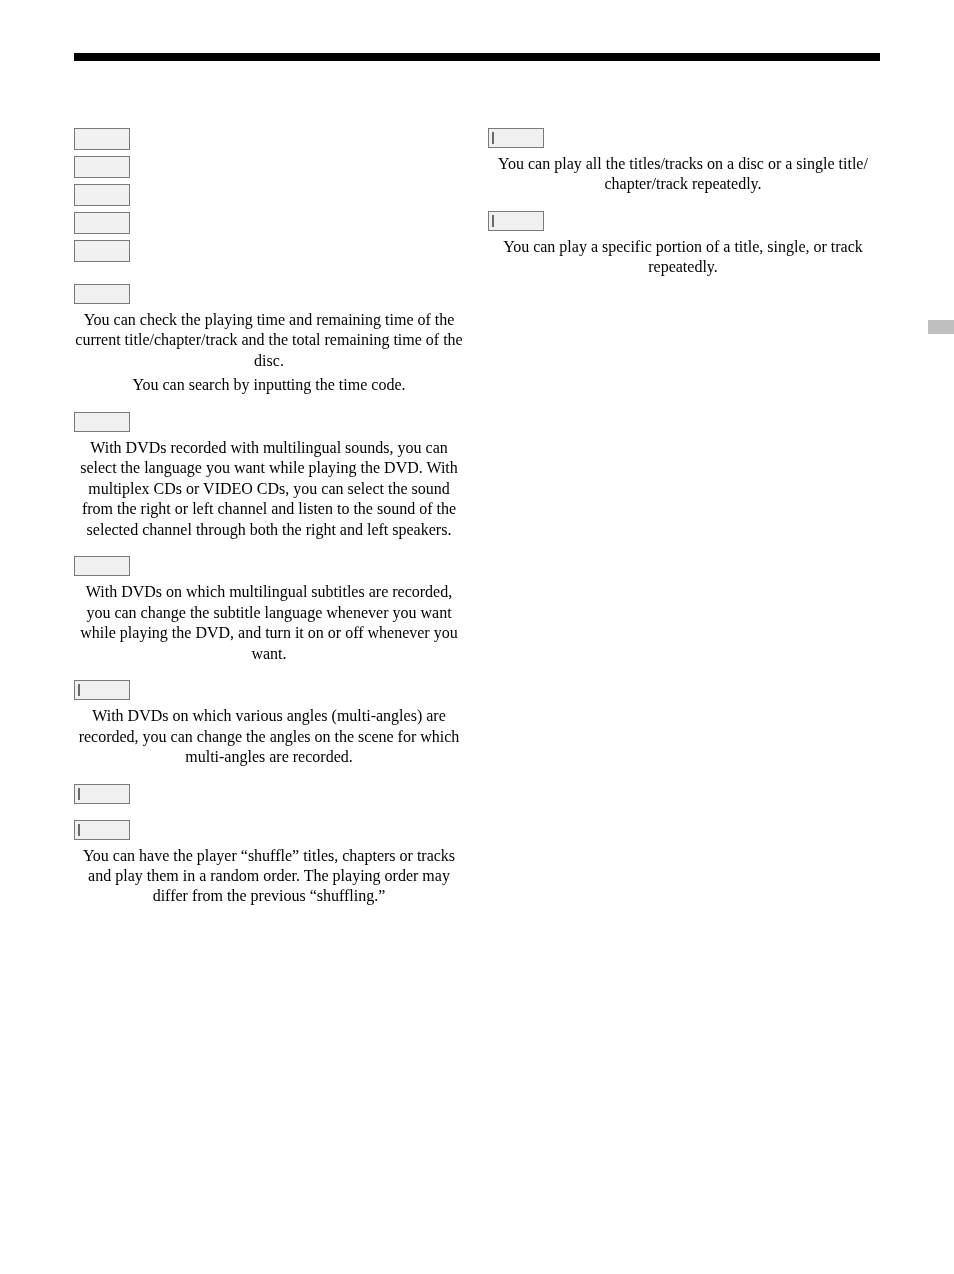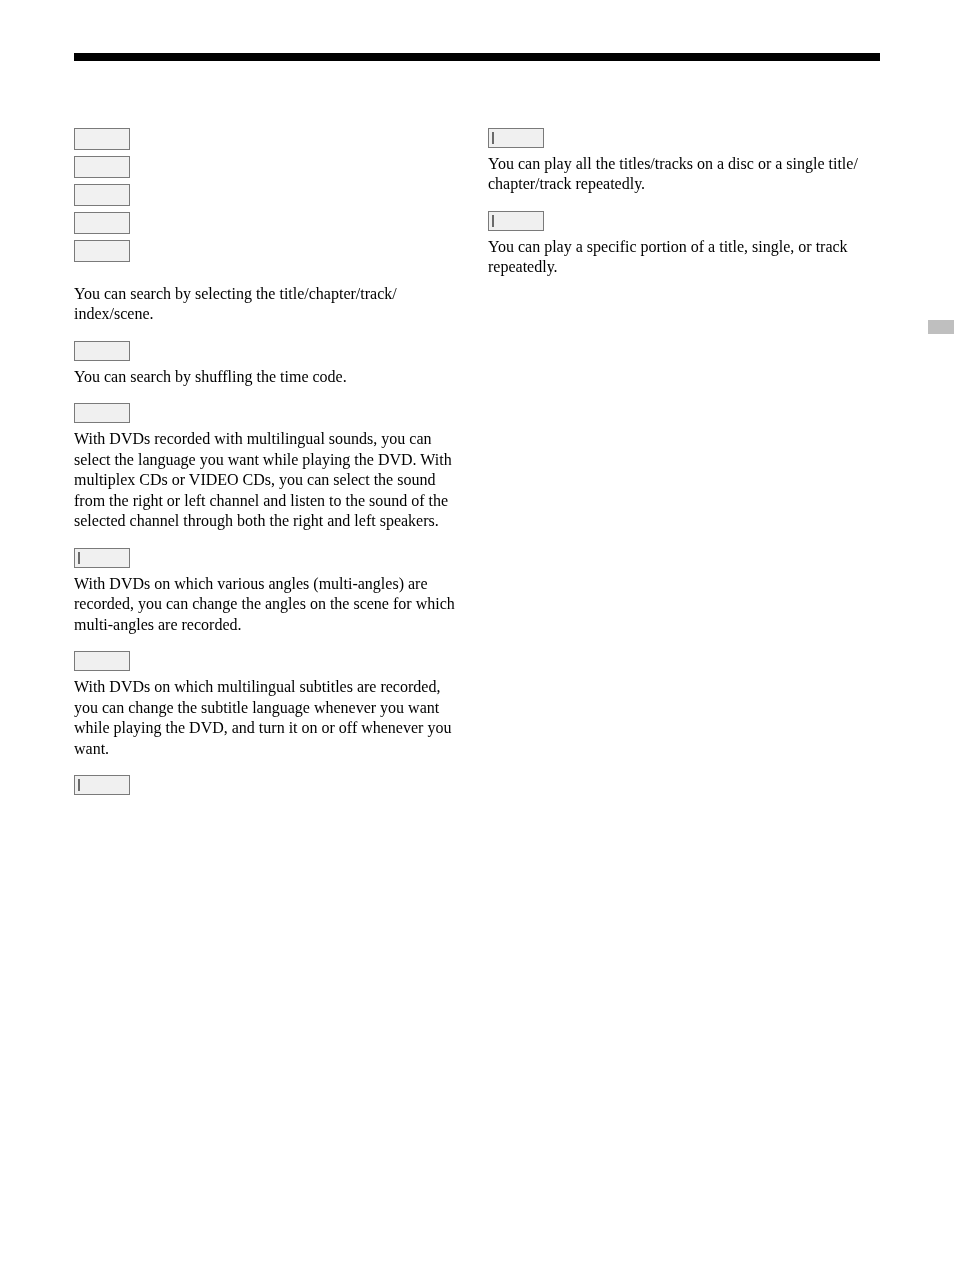--- a/index.html
+++ b/index.html
@@ -42,20 +42,21 @@
   .icon-box {
     width: 56px;
     height: 22px;
     border: 1px solid #7a7a7a;
     background: #f1f1f1;
     margin-bottom: 6px;
     box-sizing: border-box;
   }
   .section {
     margin-bottom: 16px;
+    text-align: center;
   }
   .sec-icon {
     width: 56px;
     height: 20px;
     border: 1px solid #7a7a7a;
     background: #f0f0f0;
     margin-bottom: 6px;
     box-sizing: border-box;
     position: relative;
   }
@@ -96,52 +97,56 @@
     <div class="col">
 
       <div class="icon-stack">
         <div class="icon-box"></div>
         <div class="icon-box"></div>
         <div class="icon-box"></div>
         <div class="icon-box"></div>
         <div class="icon-box"></div>
       </div>
 
-      <div class="section">
-        <p class="body">You can search by selecting the title/chapter/track/ index/scene.</p>
-      </div>
 
       <div class="section">
         <div class="sec-icon"></div>
-        <p class="body">You can search by shuffling the time code.</p>
+        <p class="body">You can check the playing time and remaining time of the current title/chapter/track and the total remaining time of the disc.</p>
+        <p class="body">You can search by inputting the time code.</p>
       </div>
 
       <div class="section">
         <div class="sec-icon"></div>
         <p class="body">With DVDs recorded with multilingual sounds, you can select the language you want while playing the DVD. With multiplex CDs or VIDEO CDs, you can select the sound from the right or left channel and listen to the sound of the selected channel through both the right and left speakers.</p>
-      </div>
-
-      <div class="section">
-        <div class="sec-icon">
-            <span class="bar"></span>
-          </div>
-        <p class="body">With DVDs on which various angles (multi-angles) are recorded, you can change the angles on the scene for which multi-angles are recorded.</p>
       </div>
 
       <div class="section">
         <div class="sec-icon"></div>
         <p class="body">With DVDs on which multilingual subtitles are recorded, you can change the subtitle language whenever you want while playing the DVD, and turn it on or off whenever you want.</p>
       </div>
 
       <div class="section">
         <div class="sec-icon">
             <span class="bar"></span>
           </div>
+        <p class="body">With DVDs on which various angles (multi-angles) are recorded, you can change the angles on the scene for which multi-angles are recorded.</p>
       </div>
 
+      <div class="section">
+        <div class="sec-icon">
+            <span class="bar"></span>
+          </div>
+      </div>
+
+      <div class="section">
+        <div class="sec-icon">
+            <span class="bar"></span>
+          </div>
+        <p class="body">You can have the player “shuffle” titles, chapters or tracks and play them in a random order.  The playing order may differ from the previous “shuffling.”</p>
+      </div>
 
     </div>
 
     <div class="col">
 
       <div class="section">
         <div class="sec-icon">
             <span class="bar"></span>
           </div>
         <p class="body">You can play all the titles/tracks on a disc or a single title/ chapter/track repeatedly.</p>

